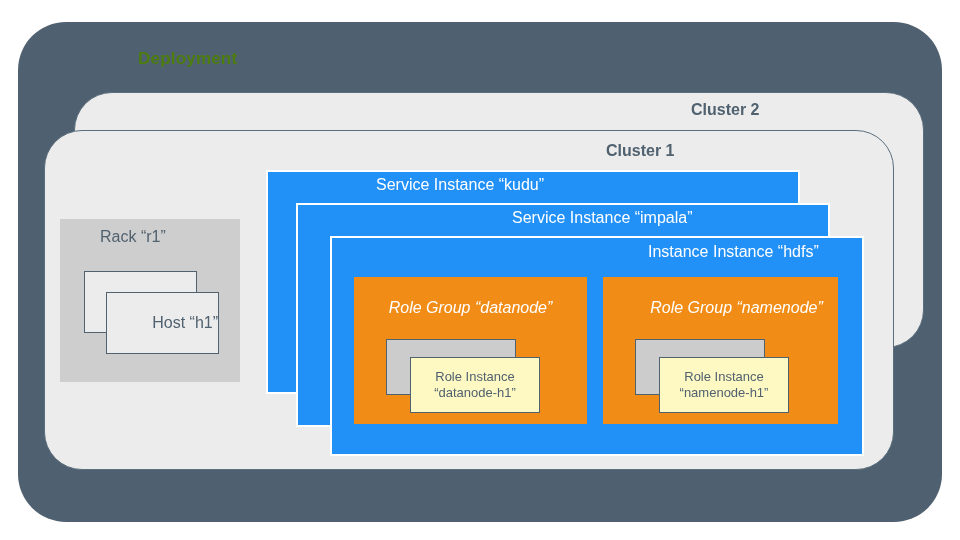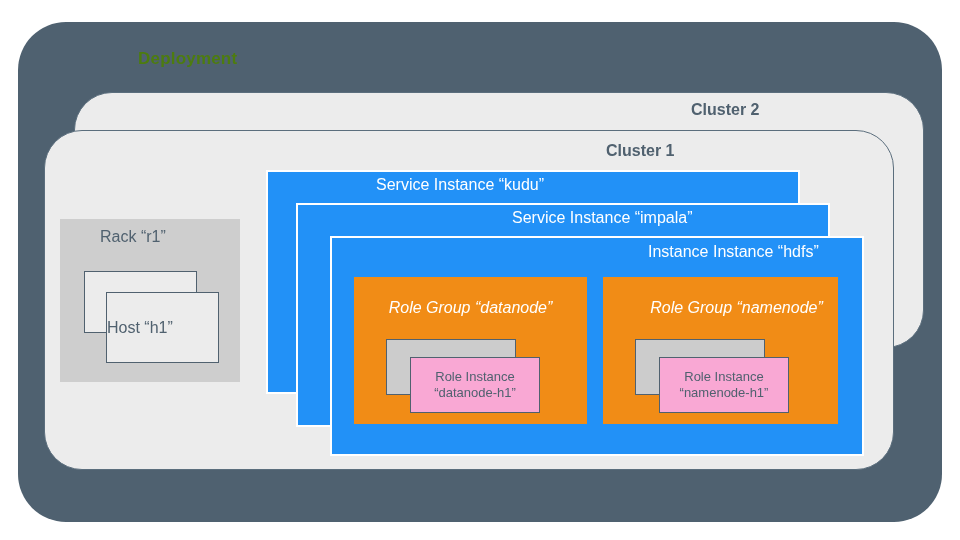--- a/index.html
+++ b/index.html
@@ -109,27 +109,27 @@
     height: 62px;
     background: #ECECEC;
     border: 1px solid #50616F;
     box-sizing: border-box;
   }
   .host-front {
     position: absolute;
     left: 106px;
     top: 292px;
     width: 113px;
-    height: 71px;
+    height: 62px;
     background: #ECECEC;
     border: 1px solid #50616F;
     box-sizing: border-box;
     display: flex;
     align-items: center;
-    justify-content: flex-start;
+    justify-content: flex-end;
   }
   .host-front span {
     font-size: 16px;
     color: #50616F;
     white-space: nowrap;
   }
 
   
   .svc {
     position: absolute;
@@ -178,21 +178,21 @@
     width: 130px;
     height: 56px;
     background: #CCCCCC;
     border: 1px solid #50616F;
     box-sizing: border-box;
   }
   .roleinst-front {
     position: absolute;
     width: 130px;
     height: 56px;
-    background: #f9a8d4;
+    background: #fef9c3;
     border: 1px solid #50616F;
     box-sizing: border-box;
     display: flex;
     flex-direction: column;
     align-items: center;
     justify-content: center;
     line-height: 1.2;
   }
   .roleinst-front span {
     font-size: 13px;

